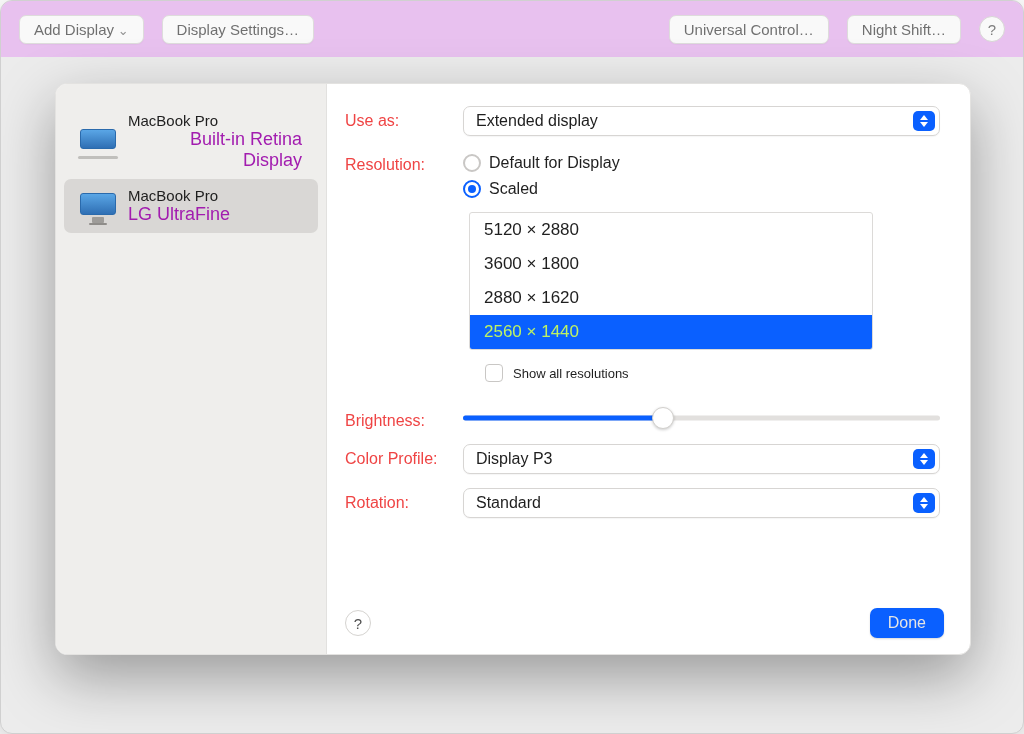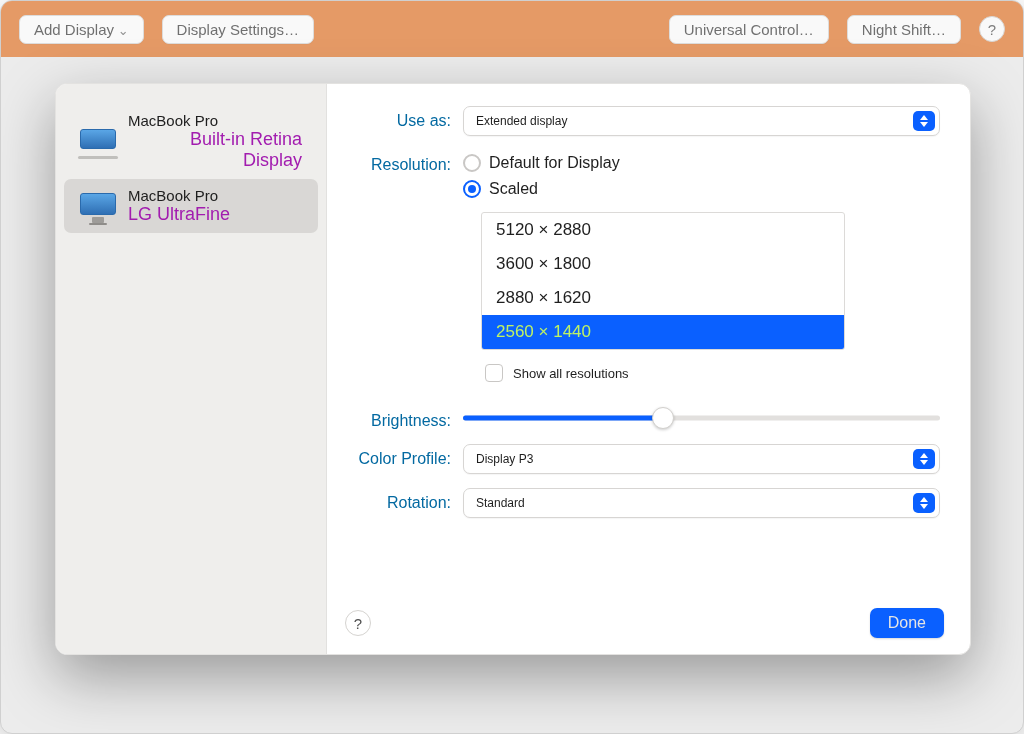--- a/index.html
+++ b/index.html
@@ -14,51 +14,51 @@
   .tl.green { background:#e5e5e5; border:1px solid #d0d0d0;}
   .nav-arrows { display:flex; gap:12px; margin-left:18px; }
   .nav-arrow { color:#b6b4b2; font-size:22px; }
   .grid-icon { margin-left:8px; color:#b6b4b2; font-size:18px; letter-spacing:-2px; line-height:8px; }
   .title { margin-left:10px; font-size:19px; font-weight:600; color:#9a9896; }
   .spacer { flex:1; }
   .searchwrap { display:flex; align-items:center; gap:6px; background:#e0deda; border:1px solid #d2d0cc; border-radius:7px; padding:5px 10px; width:210px; color:#a7a5a2;}
   .searchwrap .mag { font-size:14px; }
   .searchwrap .ph { font-size:14px; }
   
-  .bottombar { position:absolute; left:0; right:0; bottom:0; height:56px; display:flex; align-items:center; padding:0 18px; gap:18px; background:#f97316; }
+  .bottombar { position:absolute; left:0; right:0; bottom:0; height:56px; display:flex; align-items:center; padding:0 18px; gap:18px; background:#f0abfc; }
   .btn-flat { background:#fff; border:1px solid #d7d5d3; border-radius:7px; padding:5px 14px; font-size:15px; color:#3a3a3a; box-shadow:0 1px 1px rgba(0,0,0,.04); }
   .btn-flat.with-chev:after { content:"  ⌄"; color:#6a6a6a; font-size:13px; }
   .help-round { width:26px; height:26px; border-radius:50%; border:1px solid #cfcdca; background:#fff; display:flex; align-items:center; justify-content:center; font-size:15px; color:#4e4e4e; }
   .dim-all { filter: grayscale(.2) opacity(.7); }
   
   .sheet { position:absolute; left:54px; top:82px; width:916px; height:572px; background:#fff; border-radius:12px; box-shadow: 0 22px 60px rgba(0,0,0,.35); display:flex; overflow:hidden; border:1px solid #e3e2e0;}
   .sheet-sidebar { width:271px; background:#efeeec; border-right:1px solid #e2e1df; padding-top:20px; }
   .side-item { display:flex; gap:12px; align-items:center; padding:8px 16px; border-radius:7px; margin:0 8px; }
   .side-item.selected { background:#d9d7d5; }
   .mon-icon { width:36px; height:26px; position:relative; }
   .mon-icon .screen { width:36px; height:22px; border-radius:3px; background:linear-gradient(#5aa6e6,#2f6fb4); border:1px solid #2a6aac; }
   .mon-icon .base { position:absolute; bottom:-4px; left:50%; transform:translateX(-50%); width:12px; height:6px; background:#9e9c99; border-radius:1px; }
   .mon-icon .foot { position:absolute; bottom:-6px; left:50%; transform:translateX(-50%); width:18px; height:2px; background:#8f8d8a; border-radius:1px;}
   .mon-icon.laptop .screen { height:20px; }
   .mon-icon.laptop .foot { width:40px; bottom:-4px; height:3px; background:#c0bfbc; border-radius:2px;}
   .side-text .t1 { font-size:15px; color:#1e1e1e; }
   .side-text .t2 { font-size:18px; color:#a21caf;text-align:right; }
   .sheet-main { flex:1; padding:22px 30px 18px 18px; position:relative; }
   .form-row { display:flex; align-items:flex-start; margin-bottom:14px; }
-  .form-label { width:118px; text-align:right; padding-right:12px; font-size:16px; color:#0369a1; padding-top:6px;}
+  .form-label { width:118px; text-align:left; padding-right:12px; font-size:16px; color:#ef4444; padding-top:6px;}
   .form-field { flex:1; }
-  .select { position:relative; border:1px solid #d7d5d3; border-radius:7px; padding:5px 34px 5px 12px; font-size:12px; color:#1e1e1e; background:#fff; box-shadow:0 1px 1px rgba(0,0,0,.04); display:flex; align-items:center; min-height:30px;}
+  .select { position:relative; border:1px solid #d7d5d3; border-radius:7px; padding:5px 34px 5px 12px; font-size:16px; color:#1e1e1e; background:#fff; box-shadow:0 1px 1px rgba(0,0,0,.04); display:flex; align-items:center; min-height:30px;}
   .select .stepper { position:absolute; right:4px; top:4px; bottom:4px; width:22px; background:#0a60ff; border-radius:5px; display:flex; flex-direction:column; align-items:center; justify-content:center; color:#fff; }
   .select .stepper:before { content:""; border-left:4px solid transparent; border-right:4px solid transparent; border-bottom:5px solid #fff; margin-bottom:1px;}
   .select .stepper:after  { content:""; border-left:4px solid transparent; border-right:4px solid transparent; border-top:5px solid #fff; margin-top:1px;}
   .radio-row { display:flex; align-items:center; gap:8px; font-size:16px; color:#1f1f1f; padding:4px 0;}
   .radio { width:18px; height:18px; border-radius:50%; border:2px solid #c9c7c5; background:#fff; position:relative;}
   .radio.checked { border-color:#0a60ff; }
   .radio.checked:after { content:""; position:absolute; inset:3px; border-radius:50%; background:#0a60ff;}
-  .res-list { margin-top:10px; margin-left:18px; border:1px solid #dcdad8; border-radius:3px; overflow:hidden; width:364px; background:#fff;}
+  .res-list { margin-top:10px; margin-left:6px; border:1px solid #dcdad8; border-radius:3px; overflow:hidden; width:404px; background:#fff;}
   .res-item { padding:7px 14px; font-size:17px; color:#1f1f1f; }
   .res-item.selected { background:#0a60ff; color:#bef264; }
   .check-row { display:flex; align-items:center; gap:10px; margin:14px 0 10px 22px; font-size:13px; color:#1f1f1f;}
   .checkbox { width:18px; height:18px; border-radius:4px; border:1px solid #c9c7c5; background:#fff;}
   .slider { position:relative; height:24px; }
   .slider .track { position:absolute; top:50%; left:0; right:0; height:5px; border-radius:3px; background:#e2e0de; transform:translateY(-50%);}
   .slider .fill  { position:absolute; top:50%; left:0; height:5px; border-radius:3px; background:#0a60ff; transform:translateY(-50%);}
   .slider .thumb { position:absolute; top:50%; width:22px; height:22px; border-radius:50%; background:#fff; border:1px solid #d2d0cd; box-shadow:0 1px 3px rgba(0,0,0,.2); transform:translate(-50%,-50%);}
   .sheet-footer { position:absolute; left:18px; right:26px; bottom:16px; display:flex; align-items:center; }
   .done-btn { margin-left:auto; background:#0a60ff; color:#e5e5e5; border:none; border-radius:7px; padding:6px 18px; font-size:16px; font-weight:500; box-shadow:0 1px 2px rgba(0,0,0,.15);}

